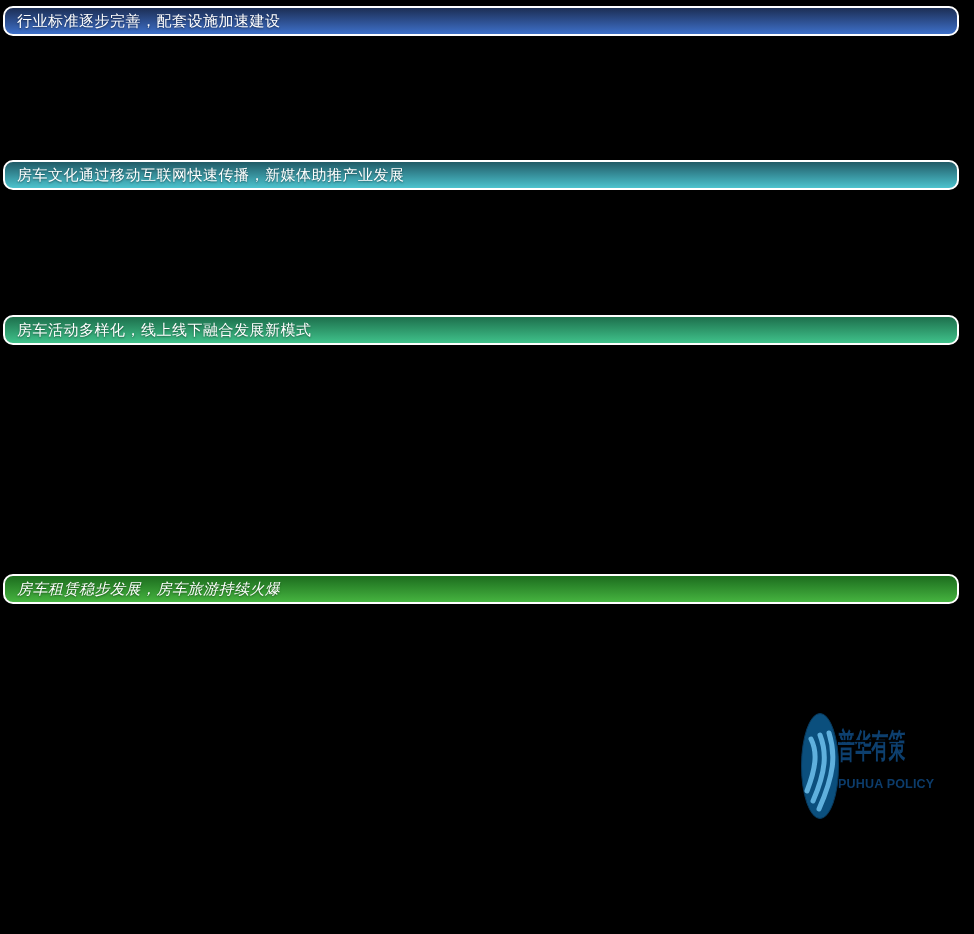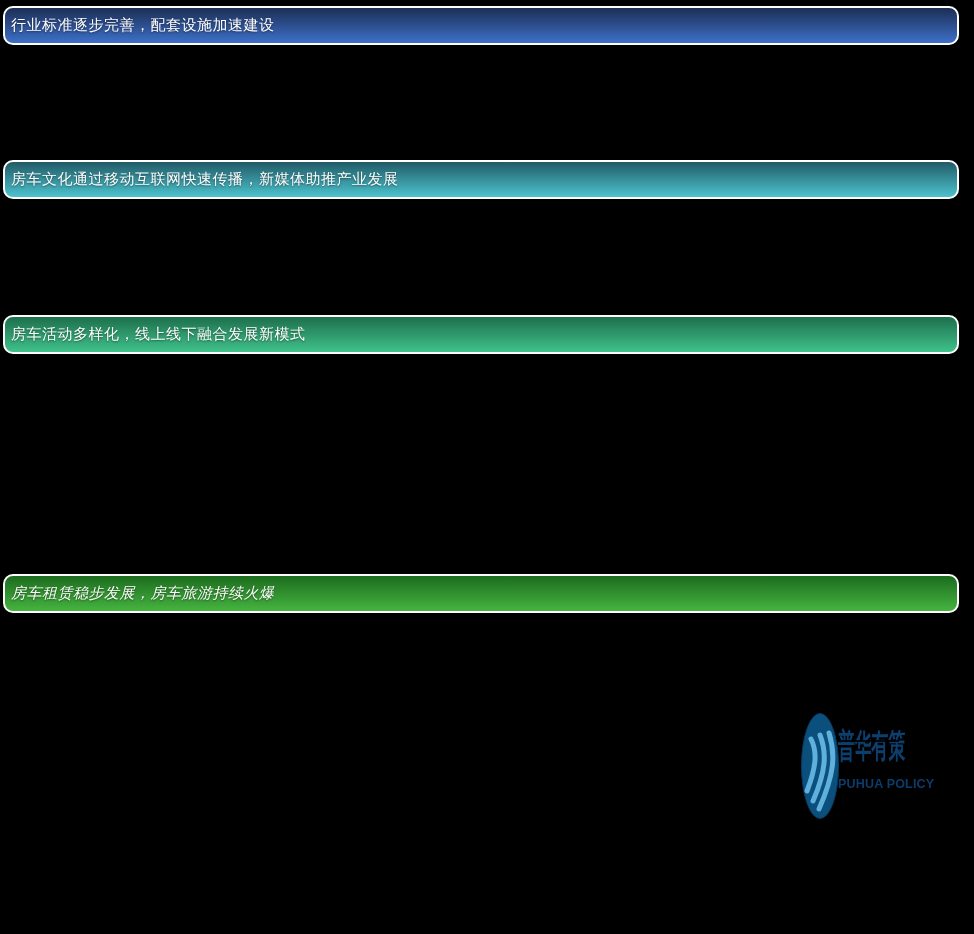--- a/index.html
+++ b/index.html
@@ -14,27 +14,27 @@
   .stage {
     position: relative;
     width: 974px;
     height: 934px;
     background: #000000;
   }
   .banner {
     position: absolute;
     left: 3px;
     width: 956px;
-    height: 39px;
+    height: 30px;
     box-sizing: border-box;
     border: 2px solid #ffffff;
     border-radius: 10px;
     display: flex;
     align-items: center;
-    padding-left: 6px;
+    padding-left: 12px;
     box-shadow: 0 2px 4px rgba(0,0,0,0.55);
   }
   .banner .label {
     color: #ffffff;
     font-size: 15px;
     letter-spacing: 0.5px;
     text-shadow: 0 1px 2px rgba(0,0,0,0.45);
     white-space: nowrap;
   }
   

